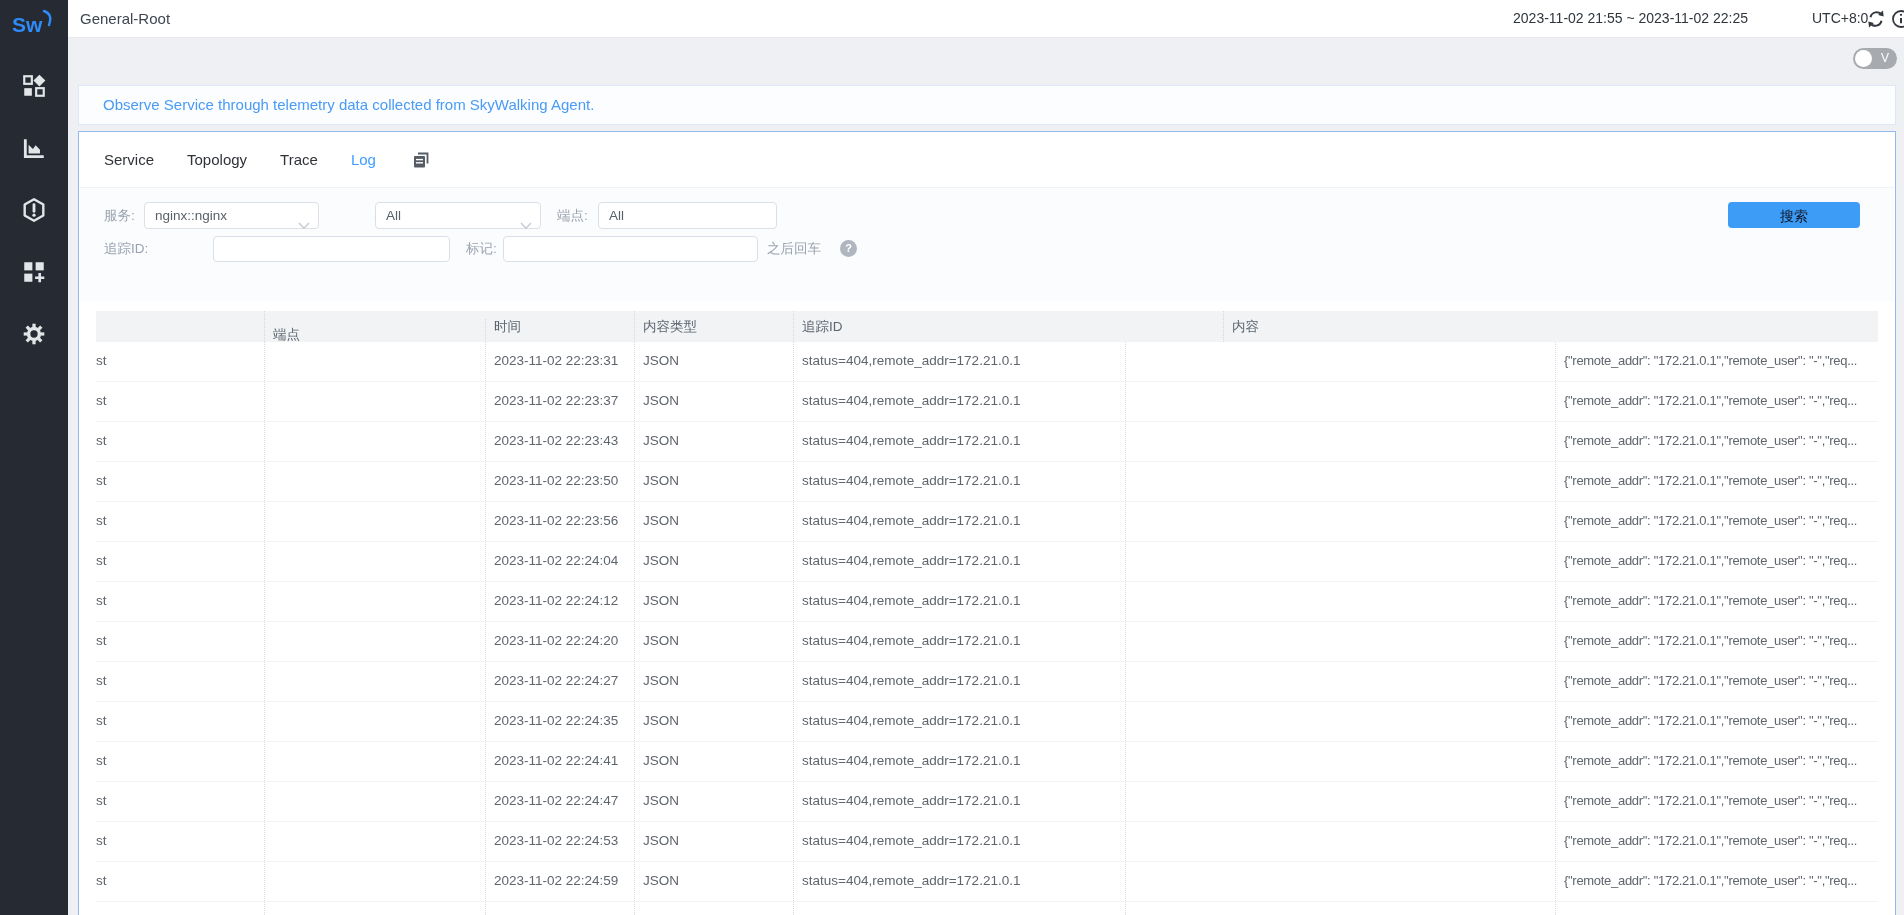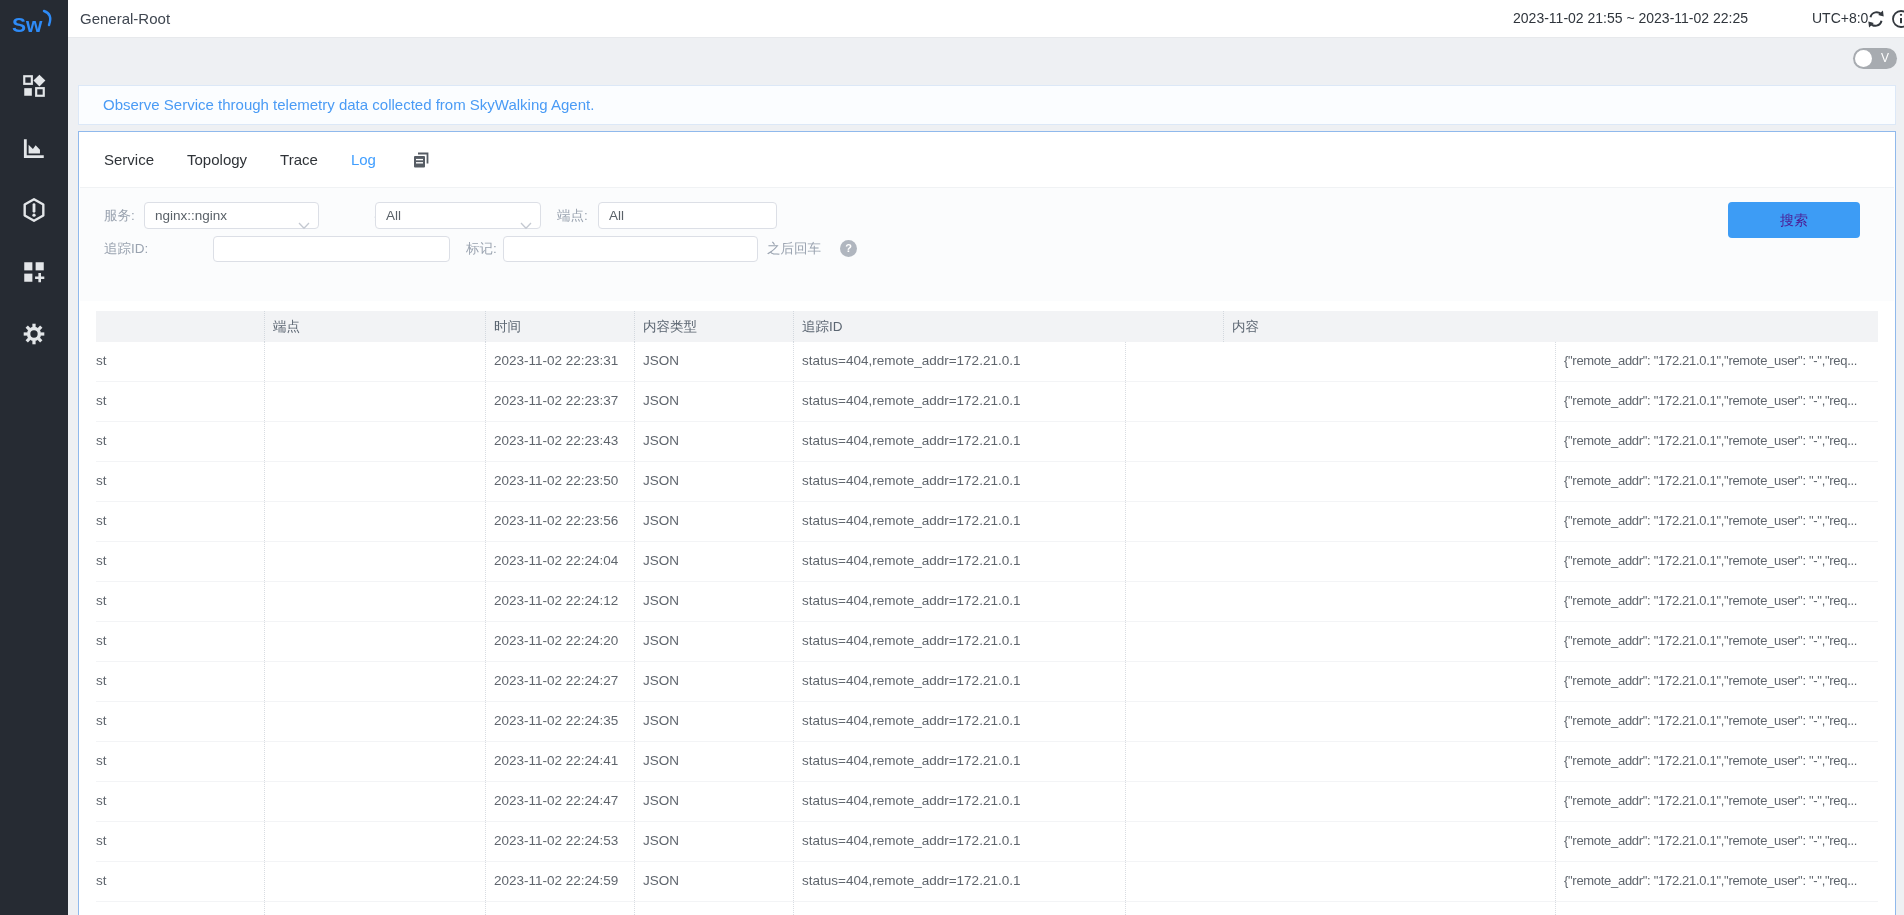--- a/index.html
+++ b/index.html
@@ -48,22 +48,22 @@
   .f-select, .f-input { position:absolute; height:27px; background:#ffffff; border:1px solid #dcdfe6;
                         border-radius:4px; box-sizing:border-box; font-size:13.5px; color:#5a6168;
                         line-height:25px; padding-left:10px; cursor:pointer; }
   .f-select .chev { position:absolute; right:8px; top:10px; }
   .row2 { top:48px; height:26px; line-height:26px; }
   .config-link { position:absolute; left:687px; top:48px; font-size:13.5px; color:#9aa3b0; line-height:26px; }
   .help-icon { position:absolute; left:760px; top:52px; width:17px; height:17px; border-radius:50%;
                background:#b0b6bf; color:#ffffff; font-size:11px; font-weight:bold; text-align:center;
                line-height:17px; cursor:pointer; }
   .hint { position:absolute; left:24px; top:82px; font-size:13.5px; font-weight:bold; color:#4e565f; }
-  .search-btn { position:absolute; left:1648px; top:14px; width:132px; height:36px; background:#3d9cf5;
-                border:none; border-radius:4px; color:#4c1d95; font-size:14px; text-align:center;
+  .search-btn { position:absolute; left:1648px; top:14px; width:132px; height:26px; background:#3d9cf5;
+                border:none; border-radius:4px; color:#0f172a; font-size:14px; text-align:center;
                 line-height:26px; cursor:pointer; font-family:"Liberation Sans", sans-serif; }
   
   .log-table { position:absolute; left:17px; top:179px; width:1782px; }
   .thead { display:flex; height:31px; background:#f2f3f5; }
   .th { box-sizing:border-box; flex:none; font-size:13.5px; color:#5c6672; line-height:31px;
         padding-left:8px; border-right:1px dotted #d3d8de; white-space:nowrap; overflow:hidden; }
   .th.last { border-right:none; }
   .tr { display:flex; height:39px; border-bottom:1px solid #f3f4f6; cursor:pointer; }
   .td { box-sizing:border-box; flex:none; font-size:13.5px; color:#5f656d; line-height:38px;
         padding-left:8px; border-right:1px dotted #d9dde2; white-space:nowrap; overflow:hidden; }
@@ -206,21 +206,21 @@
     <div class="f-input row2" style="left:423px; width:255px;"></div>
     <span class="config-link">之后回车</span>
     <span class="help-icon">?</span>
 
     <button class="search-btn">搜索</button>
   </div>
 
   <div class="log-table">
     <div class="thead" id="log-table-header">
         <div class="th" style="width: 169px;"></div>
-        <div class="th" style="width: 221px;">端点</div>
+        <div class="th" style="width: 221px; margin-top: 8px;">端点</div>
         <div class="th" style="width: 149px;">时间</div>
         <div class="th" style="width: 159px;">内容类型</div>
         <div class="th" style="width: 430px;">追踪ID</div>
         <div class="th last" style="width: 322px;">内容</div>
       </div>
     <div id="log-table-body">
         <div class="tr">
           <div class="td c0" style="width: 169px;">st</div>
           <div class="td c1" style="width: 221px;"></div>
           <div class="td c2" style="width: 149px;">2023-11-02 22:23:31</div>

